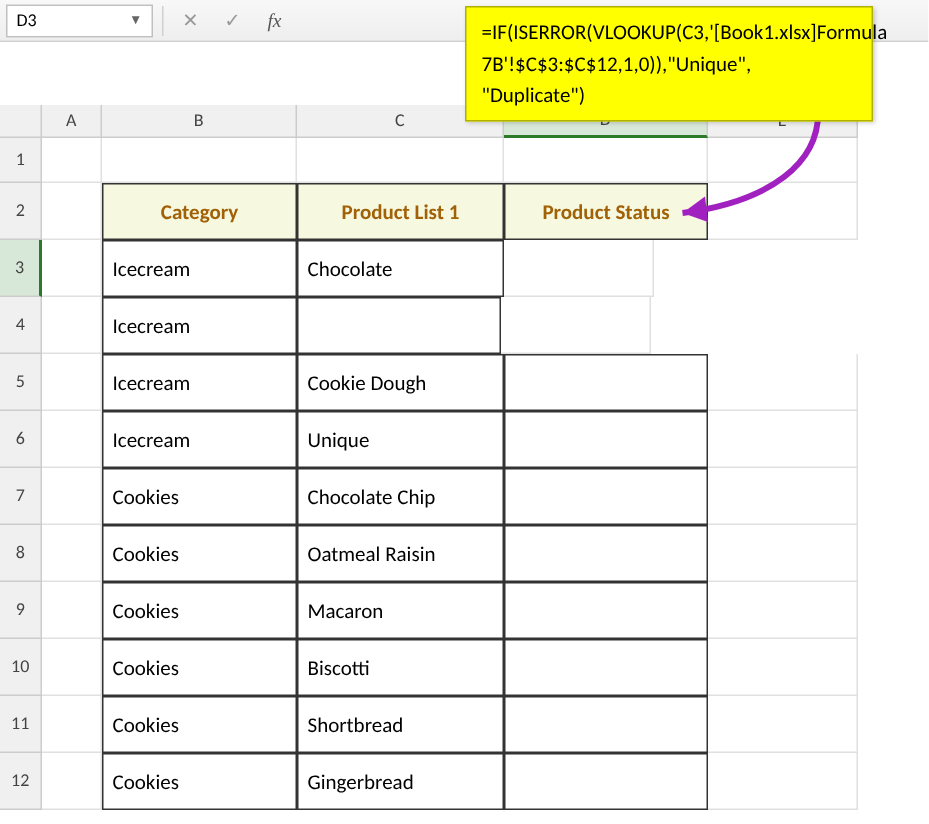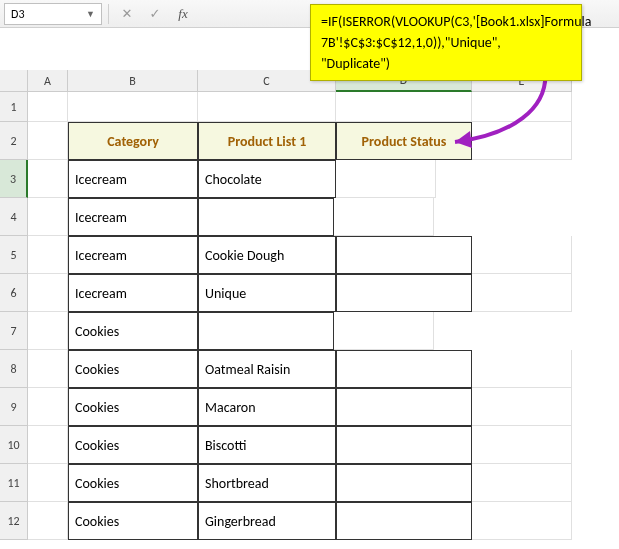--- a/index.html
+++ b/index.html
@@ -129,20 +129,21 @@
     <div class="row rN">
       <div class="cell cA"></div>
       <div class="cell cB bd">Icecream</div>
       <div class="cell cC bd">Unique</div>
       <div class="cell cD bd"></div>
       <div class="cell cE"></div>
     </div>
     <div class="row rN">
       <div class="cell cA"></div>
       <div class="cell cB bd">Cookies</div>
+      <div class="cell cC bd">Chocolate Chip</div>
       <div class="cell cD bd"></div>
       <div class="cell cE"></div>
     </div>
     <div class="row rN">
       <div class="cell cA"></div>
       <div class="cell cB bd">Cookies</div>
       <div class="cell cC bd">Oatmeal Raisin</div>
       <div class="cell cD bd"></div>
       <div class="cell cE"></div>
     </div>

